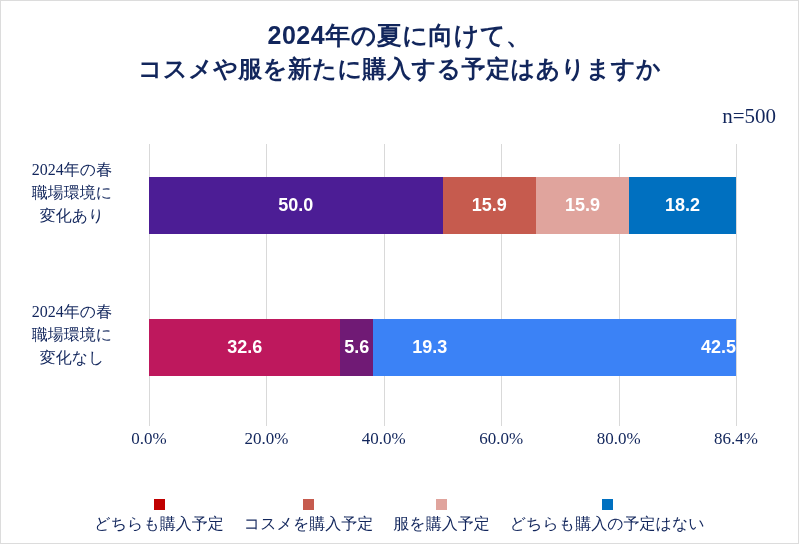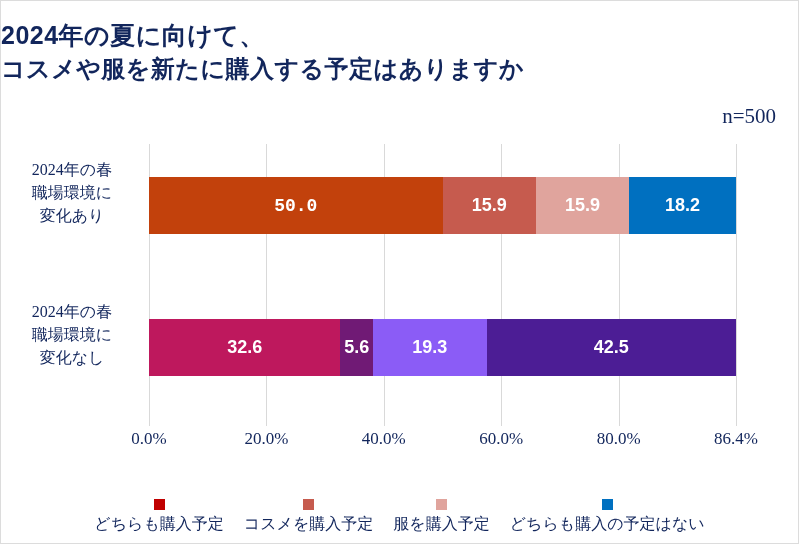--- a/index.html
+++ b/index.html
@@ -21,21 +21,21 @@
     border: 1px solid #dcdcdc;
     background: #ffffff;
   }
 
   
   #title-block {
     position: absolute;
     left: 0;
     top: 18px;
     width: 797px;
-    text-align: left;
+    text-align: center;
   }
   .title-line {
     color: #12265C;
     font-weight: bold;
     line-height: 1.35;
     letter-spacing: 0.5px;
   }
   #title-line-1 { font-size: 25px; }
   #title-line-2 { font-size: 24px; }
 
@@ -176,44 +176,44 @@
   <div id="plot-area">
     <div id="gridlines">
         <div class="gridline" style="left: 0%; background: rgb(217, 217, 217);"></div>
         <div class="gridline" style="left: 20%; background: rgb(217, 217, 217);"></div>
         <div class="gridline" style="left: 40%; background: rgb(217, 217, 217);"></div>
         <div class="gridline" style="left: 60%; background: rgb(217, 217, 217);"></div>
         <div class="gridline" style="left: 80%; background: rgb(217, 217, 217);"></div>
         <div class="gridline" style="left: 100%; background: rgb(217, 217, 217);"></div>
       </div>
     <div class="bar-row" id="bar-row-0">
-        <div class="bar-seg" style="width: 50%; background: #c2410c; font-family: Liberation Mono, monospace;">
+        <div class="bar-seg" style="width: 50%; background: #4c1d95;">
           <span class="bar-label" style="color: rgb(255, 255, 255);">50.0</span>
         </div>
         <div class="bar-seg" style="width: 15.9%; background: rgb(198, 91, 78);">
           <span class="bar-label" style="color: rgb(255, 255, 255);">15.9</span>
         </div>
         <div class="bar-seg" style="width: 15.9%; background: rgb(224, 164, 157);">
           <span class="bar-label" style="color: rgb(255, 255, 255);">15.9</span>
         </div>
         <div class="bar-seg" style="width: 18.2%; background: rgb(0, 112, 192);">
           <span class="bar-label" style="color: rgb(255, 255, 255);">18.2</span>
         </div>
       </div>
     <div class="bar-row" id="bar-row-1">
         <div class="bar-seg" style="width: 32.6%; background: #be185d;">
           <span class="bar-label" style="color: rgb(255, 255, 255);">32.6</span>
         </div>
         <div class="bar-seg" style="width: 5.6%; background: #701a75;">
           <span class="bar-label" style="color: rgb(255, 255, 255);">5.6</span>
         </div>
-        <div class="bar-seg" style="width: 19.3%; background: #8b5cf6;">
+        <div class="bar-seg" style="width: 19.3%; background: #3b82f6;">
           <span class="bar-label" style="color: rgb(255, 255, 255);">19.3</span>
         </div>
-        <div class="bar-seg" style="width: 42.5%; background: #4c1d95;">
+        <div class="bar-seg" style="width: 42.5%; background: #3b82f6; justify-content: flex-end;">
           <span class="bar-label" style="color: rgb(255, 255, 255);">42.5</span>
         </div>
       </div>
   </div>
 
   <div id="x-axis">
       <div class="x-tick" style="left: 0%; color: rgb(18, 38, 92);">0.0%</div>
       <div class="x-tick" style="left: 20%; color: rgb(18, 38, 92);">20.0%</div>
       <div class="x-tick" style="left: 40%; color: rgb(18, 38, 92);">40.0%</div>
       <div class="x-tick" style="left: 60%; color: rgb(18, 38, 92);">60.0%</div>

